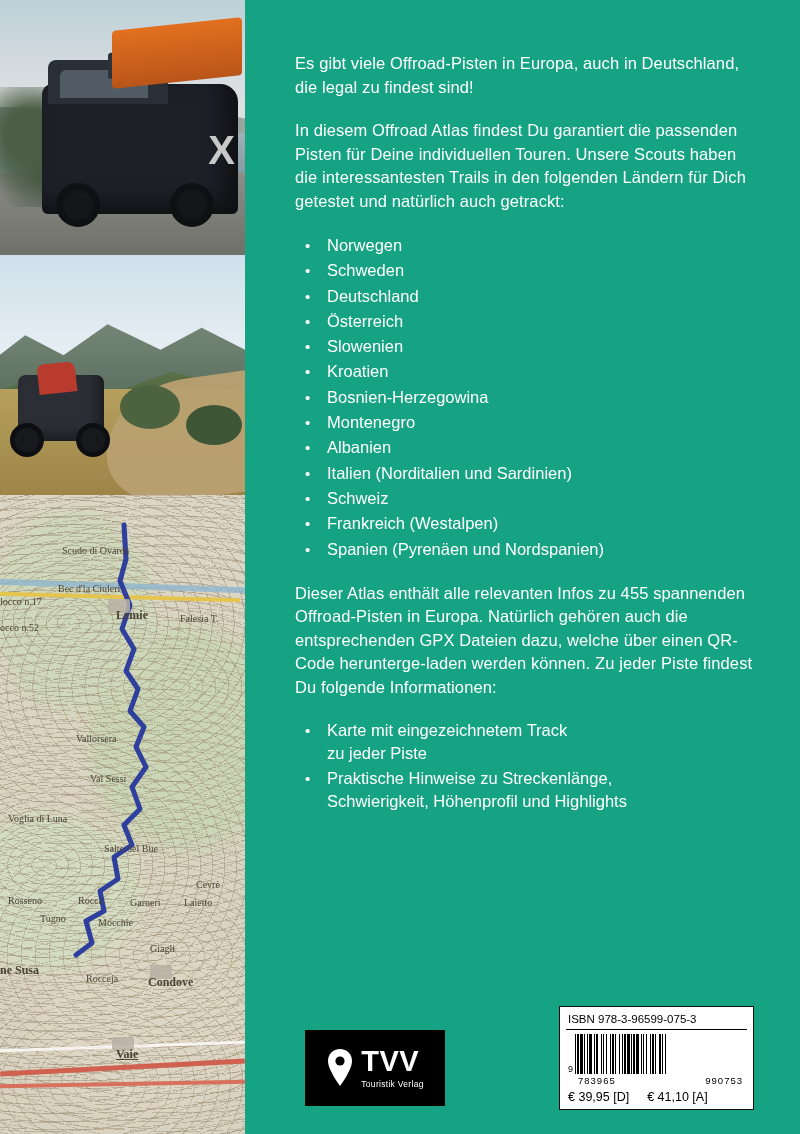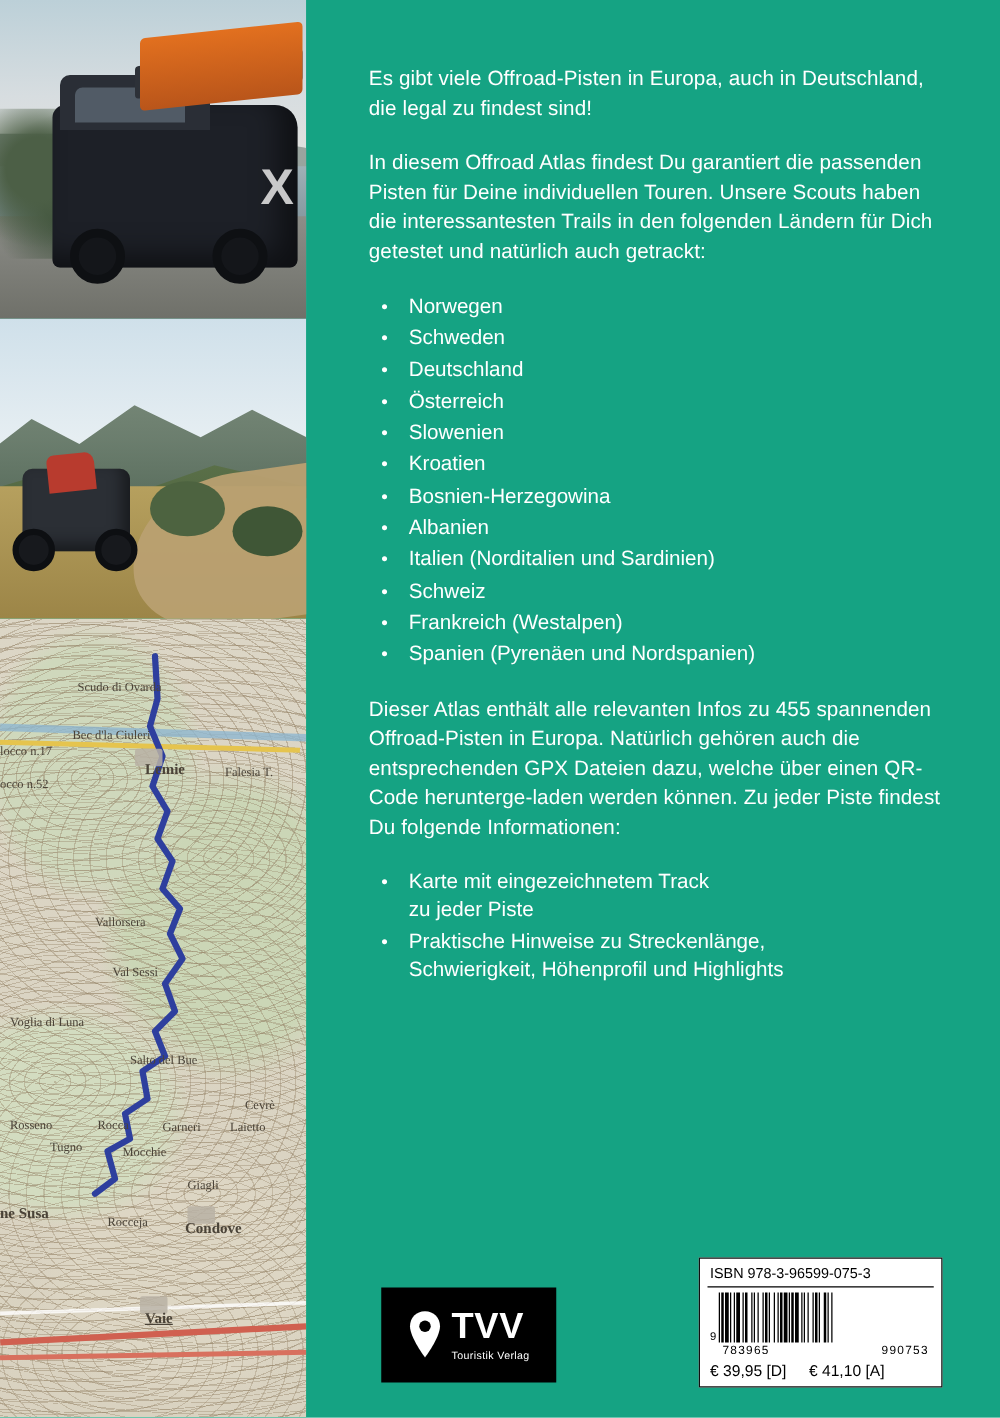--- a/index.html
+++ b/index.html
@@ -370,20 +370,21 @@
     <p class="para">In diesem Offroad Atlas findest Du garantiert die passenden Pisten für Deine individuellen Touren. Unsere Scouts haben die interessantesten Trails in den folgenden Ländern für Dich getestet und natürlich auch getrackt:</p>
 
     <ul class="bullets" id="country-list">
         <li>Norwegen</li>
         <li>Schweden</li>
         <li>Deutschland</li>
         <li>Österreich</li>
         <li>Slowenien</li>
         <li>Kroatien</li>
         <li>Bosnien-Herzegowina</li>
+        <li>Montenegro</li>
         <li>Albanien</li>
         <li>Italien (Norditalien und Sardinien)</li>
         <li>Schweiz</li>
         <li>Frankreich (Westalpen)</li>
         <li>Spanien (Pyrenäen und Nordspanien)</li>
       </ul>
 
     <p class="para">Dieser Atlas enthält alle relevanten Infos zu 455 spannenden Offroad-Pisten in Europa. Natürlich gehören auch die entsprechenden GPX Dateien dazu, welche über einen QR-Code herunterge-laden werden können. Zu jeder Piste findest Du folgende Informationen:</p>
 
     <ul class="bullets features" id="feature-list">

